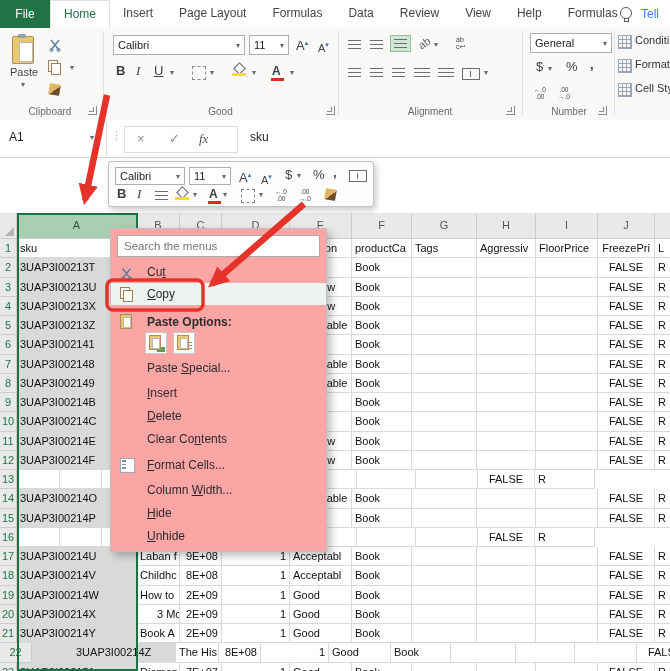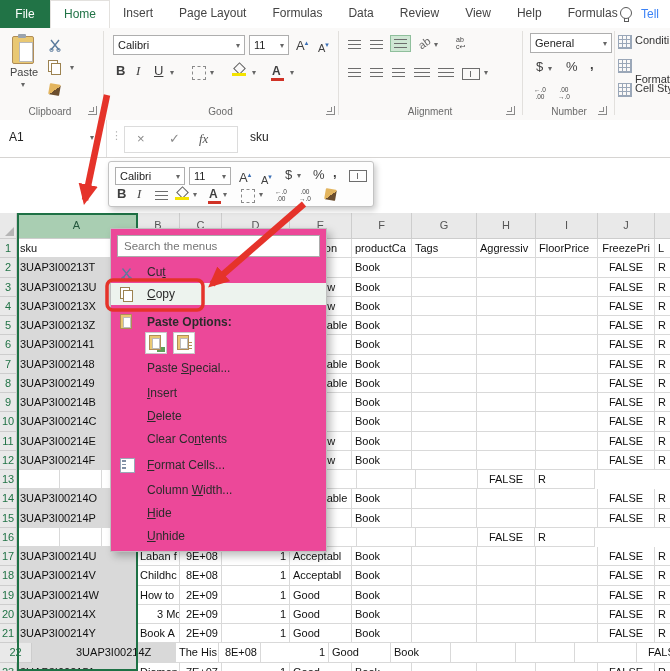--- a/index.html
+++ b/index.html
@@ -67,21 +67,21 @@
   .asel{background:#d9d9d9;}
   .a1{background:#fff;}
   .ra{text-align:right;}
   .ca{text-align:center;}
   .tri{position:absolute;right:2px;bottom:2px;width:0;height:0;border-left:9px solid transparent;border-bottom:9px solid #b5b5b5;}
   #colA-outline{left:17px;top:213px;width:121px;height:458px;border:2px solid #1e7145;box-sizing:border-box;z-index:2;pointer-events:none;}
   
   #minibar{left:108px;top:161px;width:264px;height:44px;background:#fdfdfd;border:1px solid #c3c3c3;
            border-radius:3px;box-shadow:2px 3px 6px rgba(0,0,0,.22);z-index:6;}
   
-  #menu{left:110px;top:228px;width:215px;height:322px;background:#ec4899;border:1px solid #bfbfbf;
+  #menu{left:110px;top:228px;width:215px;height:322px;background:#fca5a5;border:1px solid #bfbfbf;
         box-shadow:4px 4px 8px rgba(0,0,0,.25);z-index:5;}
   #menu-search{position:absolute;left:6px;top:6px;width:189px;height:20px;border:1px solid #ababab;
         font-size:11.5px;color:#555;padding:0 6px;font-family:"Liberation Sans",sans-serif;outline:none;}
   .mitem{position:absolute;left:0;width:100%;height:22px;font-size:12px;color:#2b2b2b;line-height:22px;}
   .mitem .lbl{position:absolute;left:36px;}
   .mitem .mic{position:absolute;left:9px;top:4px;}
   .mitem.hl{background:#edf3ee;}
   .mitem.bold{font-weight:bold;}
   .pbtn{position:absolute;top:1px;width:20px;height:20px;border:1px solid #c9c9c9;background:#fff;}
   .pclip{position:absolute;left:3px;top:2px;width:10px;height:13px;background:#e9c873;border:1px solid #b08d57;}
@@ -197,21 +197,21 @@
   <div class="grplabel abs" style="left:524px;width:90px">Number</div>
   <div class="launcher abs" style="left:598px;bottom:5px"></div>
 
   <div id="styles-group" class="abs" style="left:618px;top:6px;width:52px">
       <div style="position: absolute; left: 0px; top: 0px; white-space: nowrap;">
         <span class="tgrid" style="position: absolute; left: 0px; top: 1px;"></span>
         <span style="position: absolute; left: 17px; top: 0px; font-size: 11px; color: rgb(51, 51, 51);">Conditi</span>
       </div>
       <div style="position: absolute; left: 0px; top: 24px; white-space: nowrap;">
         <span class="tgrid" style="position: absolute; left: 0px; top: 1px;"></span>
-        <span style="position: absolute; left: 17px; top: 15px; font-size: 11px; color: rgb(51, 51, 51);">Format</span>
+        <span style="position: absolute; left: 17px; top: 0px; font-size: 11px; color: rgb(51, 51, 51);">Format</span>
       </div>
       <div style="position: absolute; left: 0px; top: 48px; white-space: nowrap;">
         <span class="tgrid" style="position: absolute; left: 0px; top: 1px;"></span>
         <span style="position: absolute; left: 17px; top: 0px; font-size: 11px; color: rgb(51, 51, 51);">Cell Styl</span>
       </div>
     </div>
 </div>
 
 <div id="fbar" class="abs">
   <div id="namebox" class="abs">

